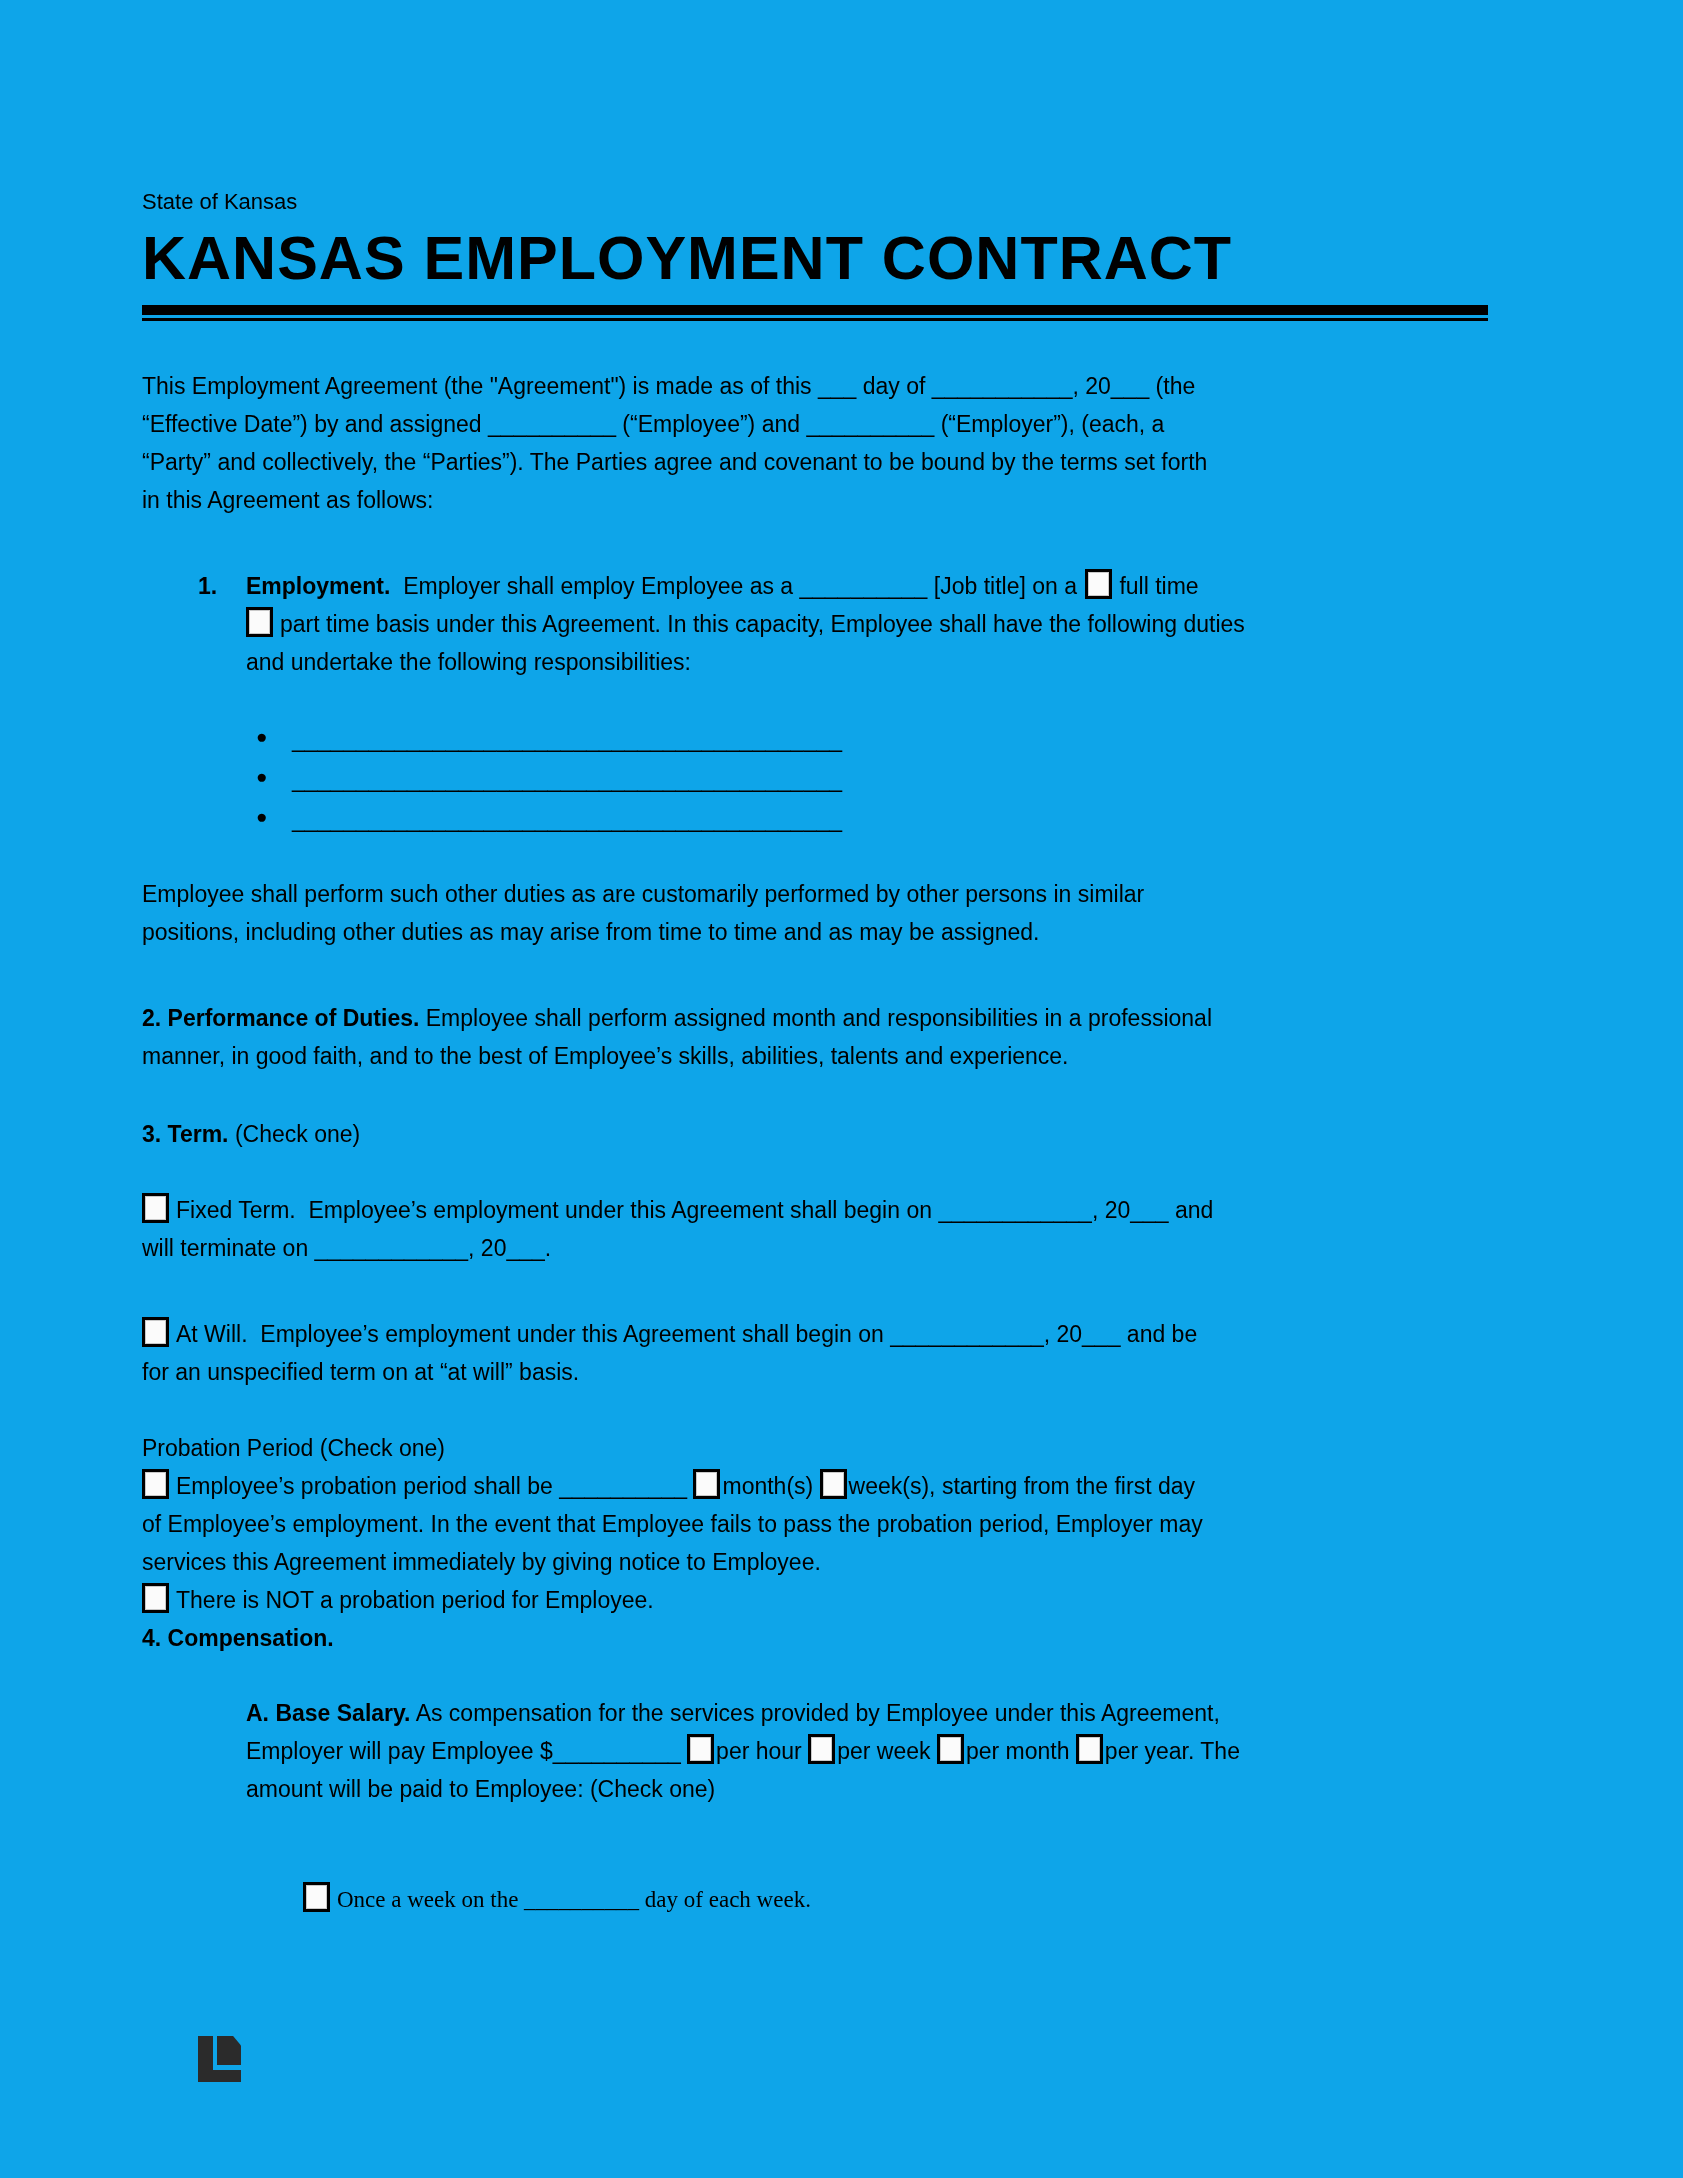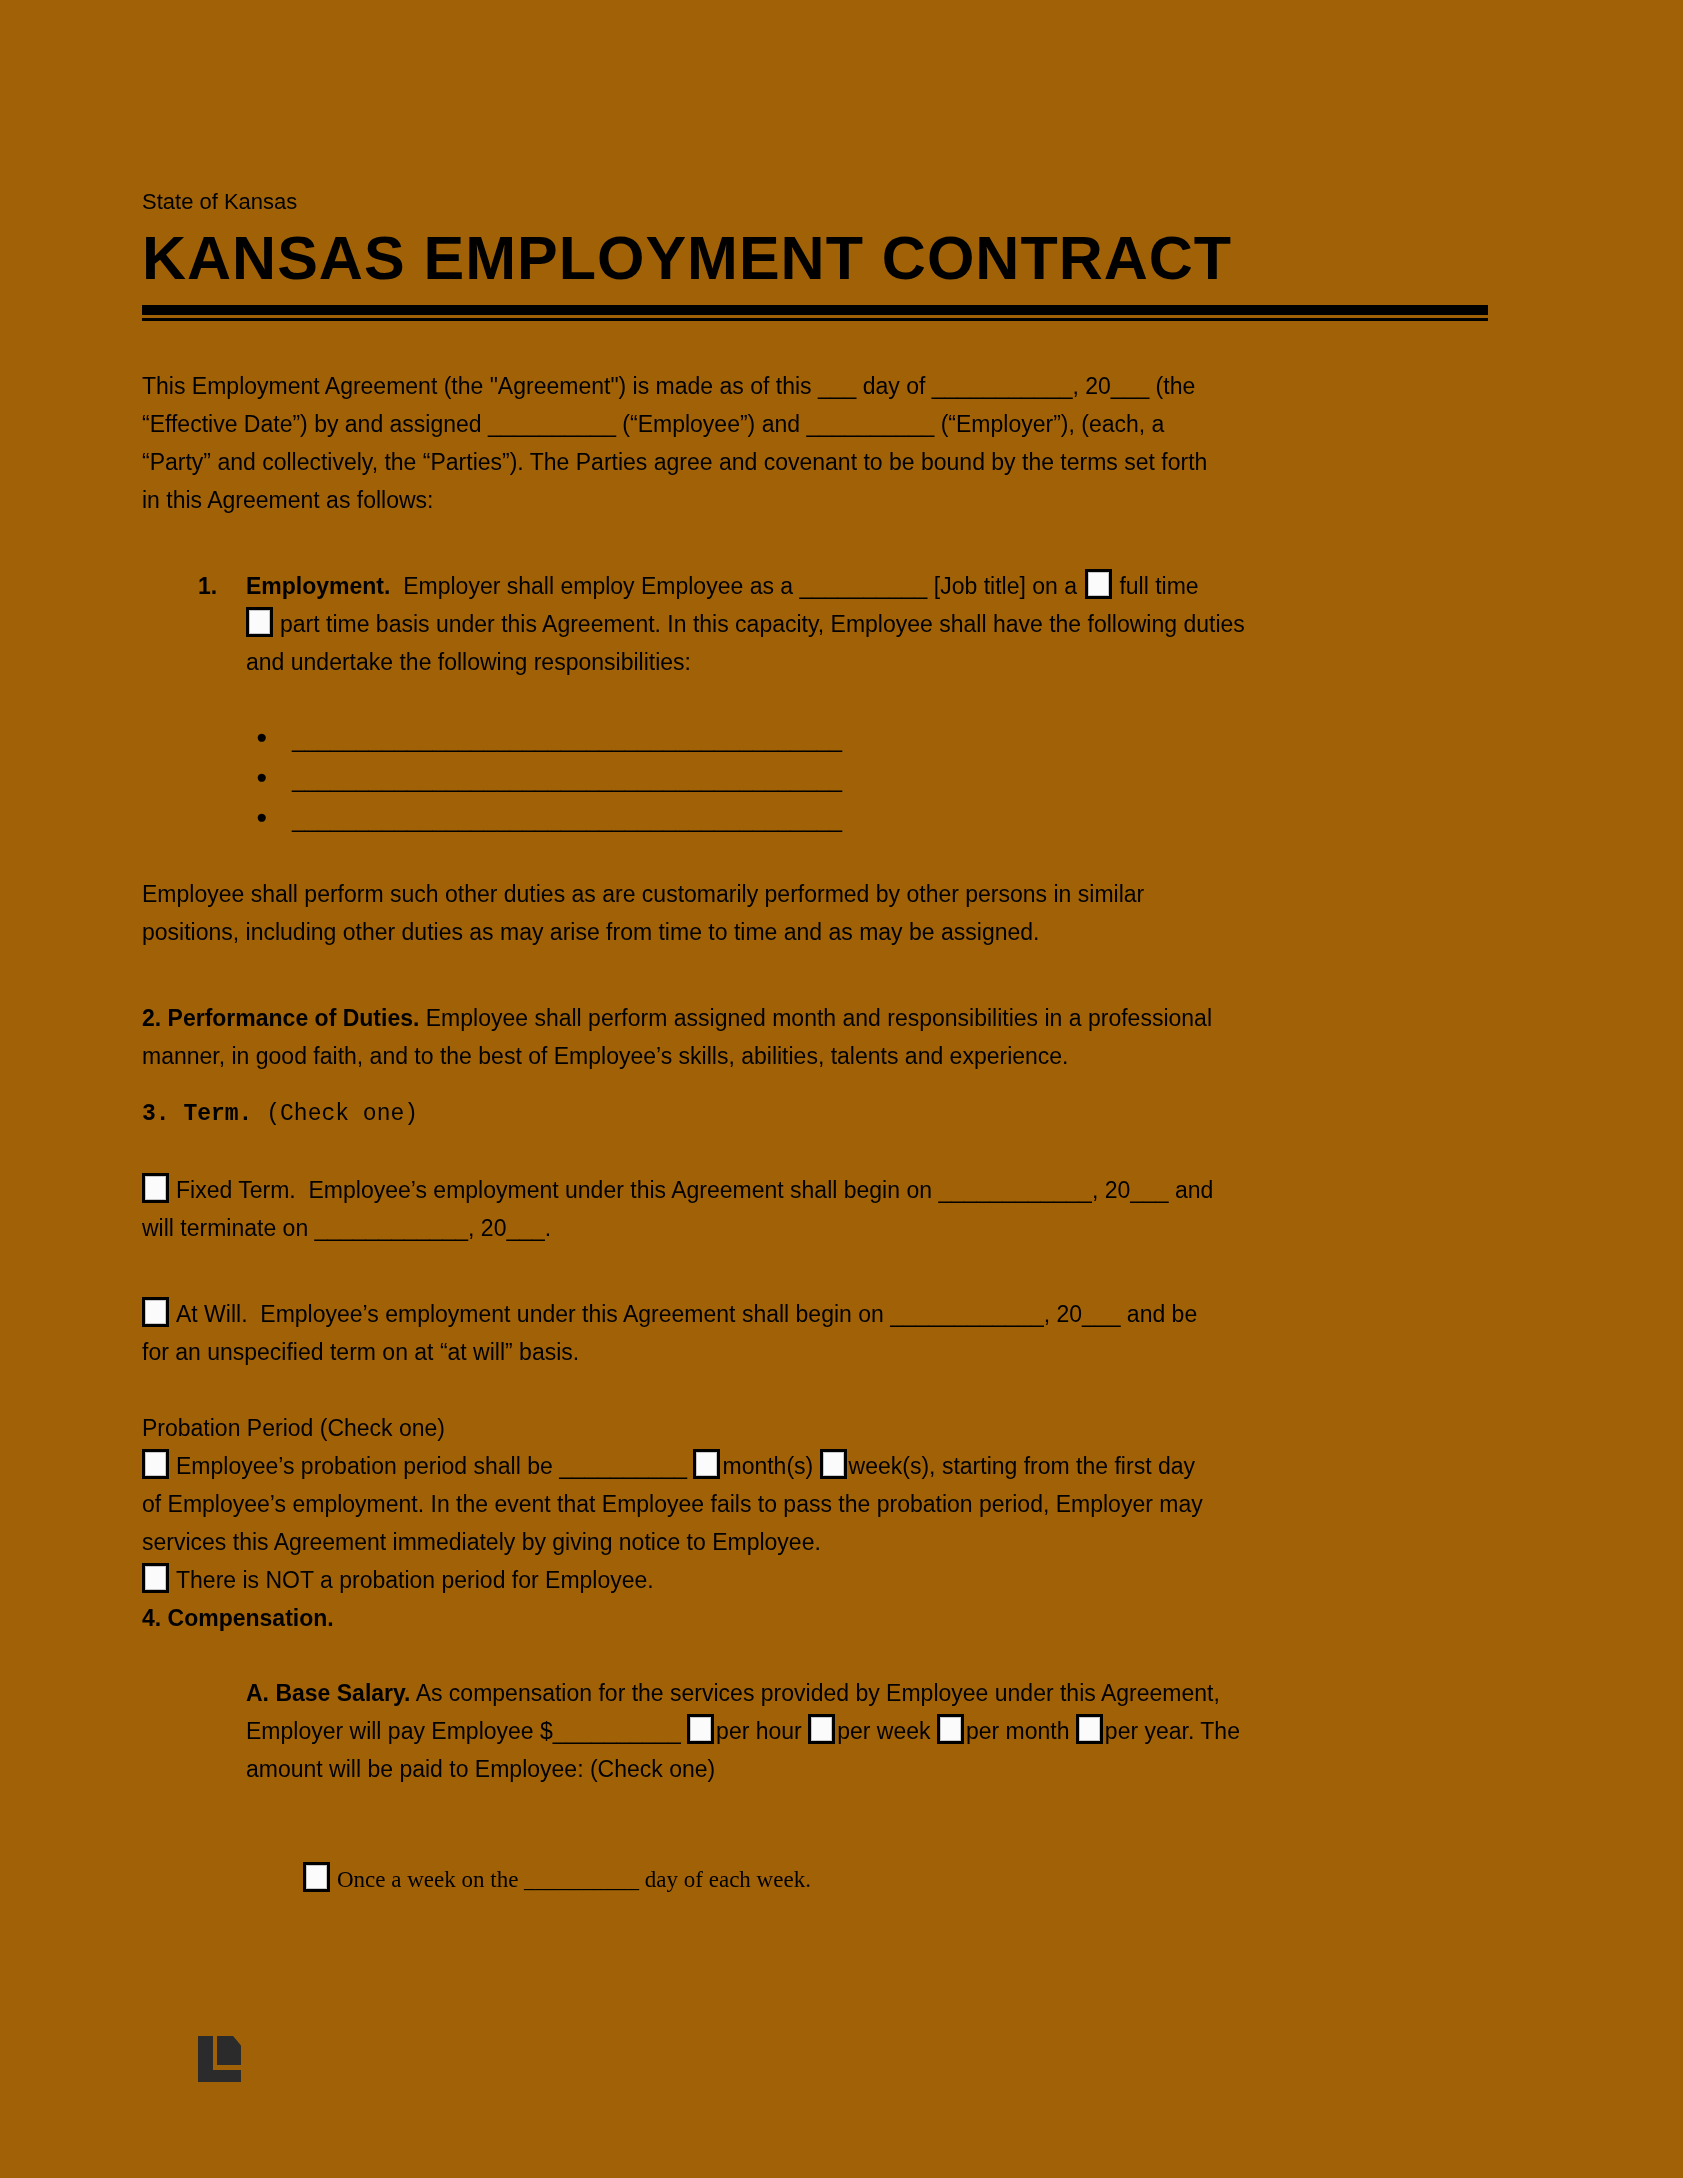--- a/index.html
+++ b/index.html
@@ -1,19 +1,19 @@
 <!DOCTYPE html>
 <html><head>
 <meta charset="utf-8">
 <style>
   html,body{margin:0;padding:0;background:#888;}
   .page{
     position:relative;
     width:1683px;height:2178px;
-    background:#a16207;
+    background:#0ea5e9;
     font-family:"Liberation Sans", sans-serif;
     color:#000;
     margin:0 auto;
     overflow:hidden;
   }
   .content{
     position:absolute;
     left:142px; top:188px;
     width:1346px;
     font-size:23px;
@@ -39,21 +39,21 @@
 
   
   .intro{margin-top:46px;}
   .sec1{margin-top:48px;position:relative;padding-left:104px;}
   .sec1 .num{position:absolute;left:56px;top:0;font-weight:bold;}
   .bullets{margin-top:38px;}
   .brow{position:relative;padding-left:150px;line-height:40px;}
   .brow .dot{position:absolute;left:114px;top:-2px;font-size:19px;}
   .other-duties{margin-top:36px;}
   .sec2{margin-top:48px;}
-  .sec3{margin-top:20px;font-family:Liberation Mono, monospace;}
+  .sec3{margin-top:40px;}
   .fixed-term{margin-top:38px;}
   .at-will{margin-top:48px;}
   .probation{margin-top:38px;}
   .sec4{}
   .base-salary{margin-top:37px;padding-left:104px;}
   .once-week{margin-top:73px;padding-left:161px;font-family:Liberation Serif, serif;}
 
   
   .cb{
     display:inline-block;

